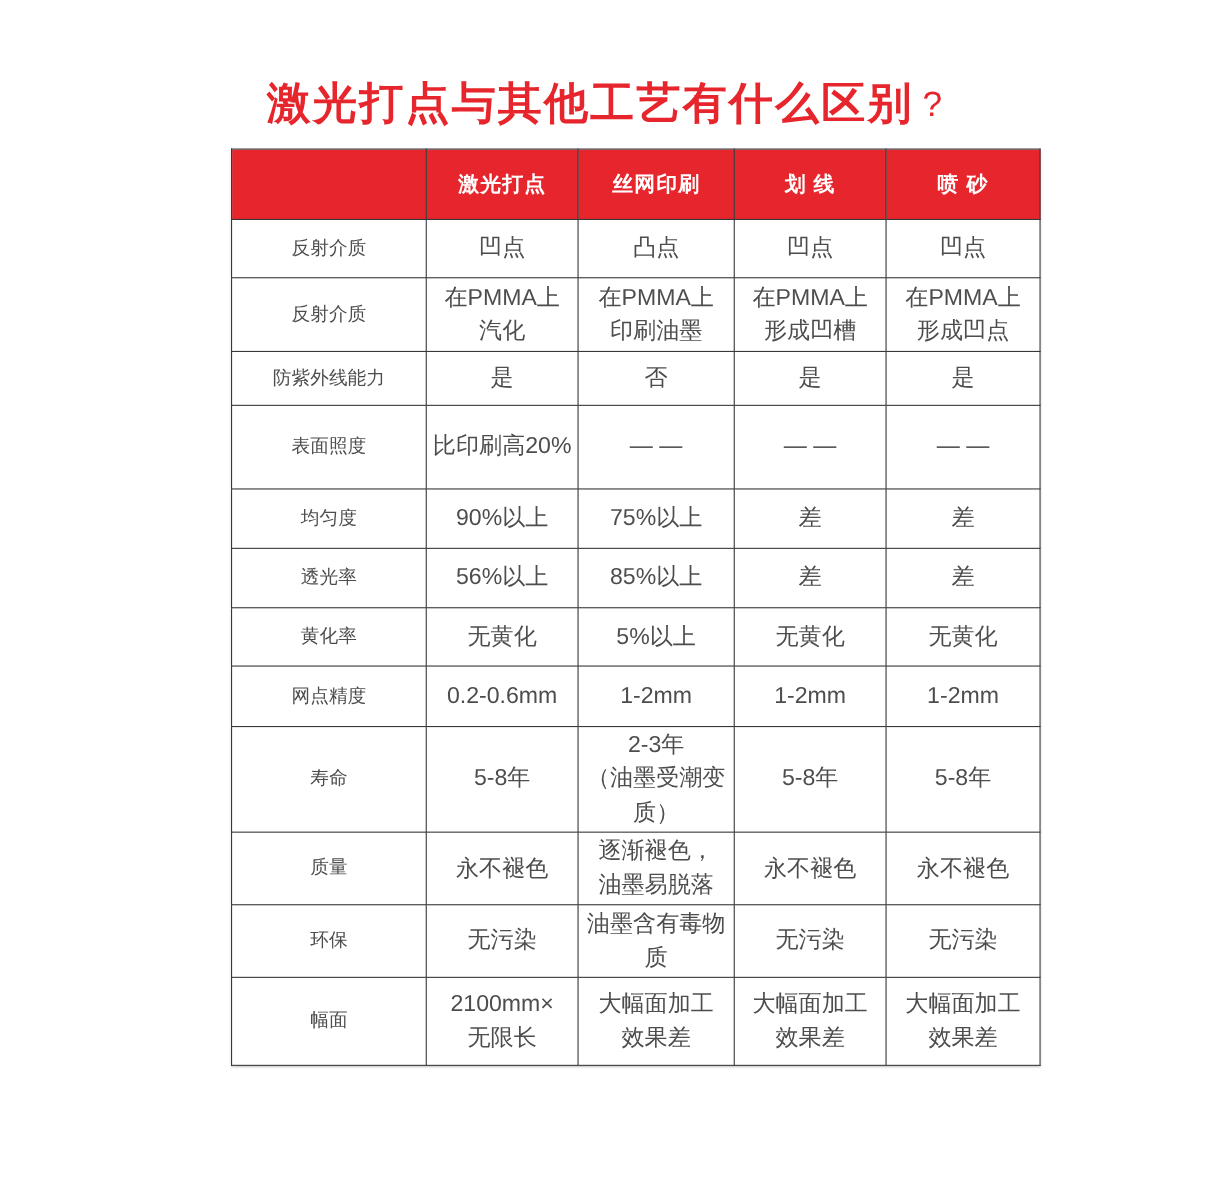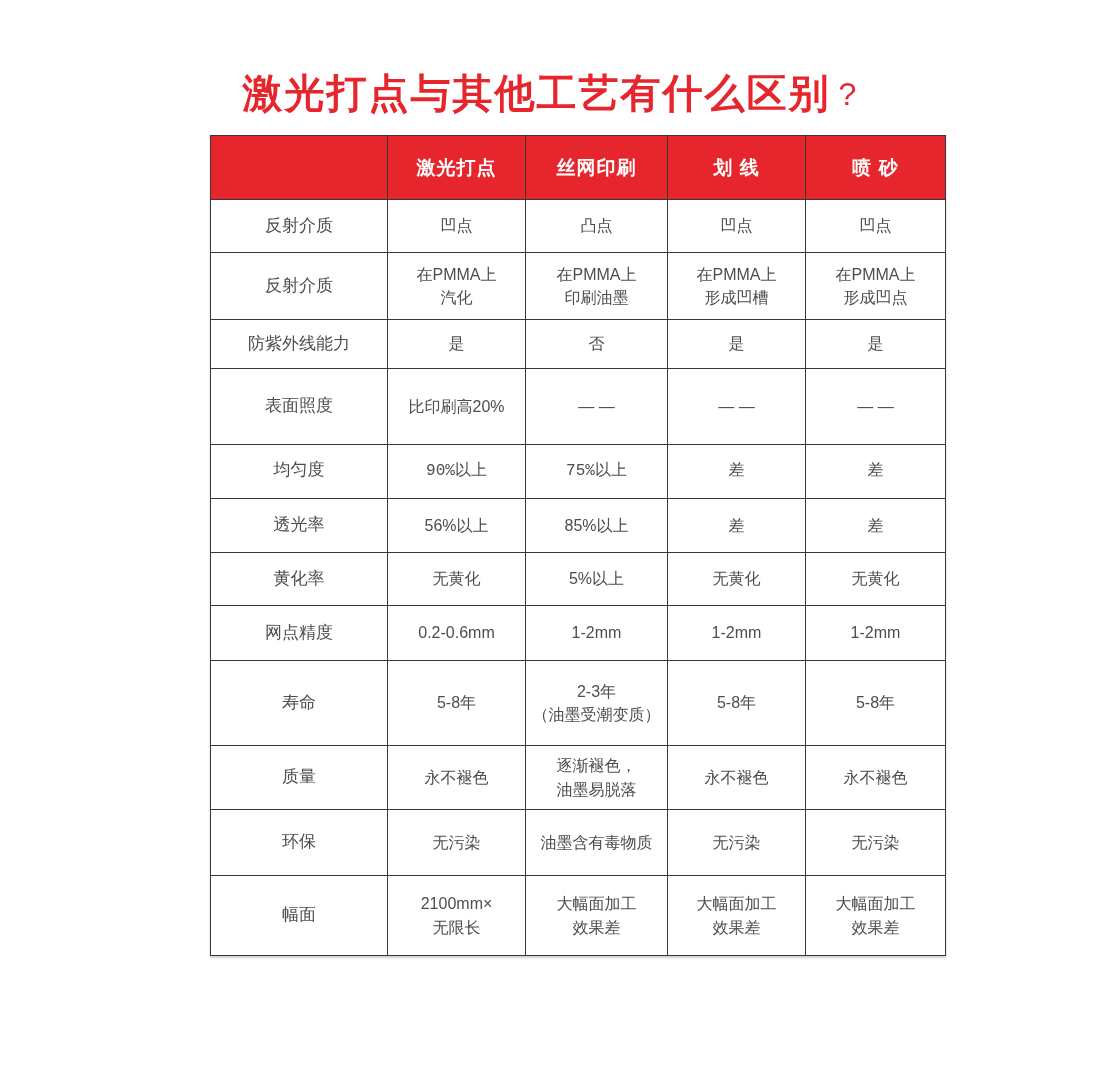--- a/index.html
+++ b/index.html
@@ -62,33 +62,33 @@
     background: #e6262c;
     color: #ffffff;
     font-size: 19px;
     font-weight: bold;
     letter-spacing: 1px;
     height: 64px;
   }
 
   table.cmp tbody td {
     color: #4d4d4d;
-    font-size: 16px;
+    font-size: 21px;
     white-space: pre-line;
     line-height: 1.45;
     background: #ffffff;
   }
   table.cmp tbody td.row-label { font-size: 17px; }
 
   
   tr.r0  { height: 53px; }
   tr.r1  { height: 67px; }
   tr.r2  { height: 49px; }
   tr.r3  { height: 76px; }
-  tr.r4  { height: 54px; font-family: Liberation Mono, monospace; }
+  tr.r4  { height: 54px; }
   tr.r5  { height: 54px; }
   tr.r6  { height: 53px; }
   tr.r7  { height: 55px; }
   tr.r8  { height: 85px; }
   tr.r9  { height: 64px; }
   tr.r10 { height: 66px; }
   tr.r11 { height: 80px; }
 </style>
 </head>
 <body>

